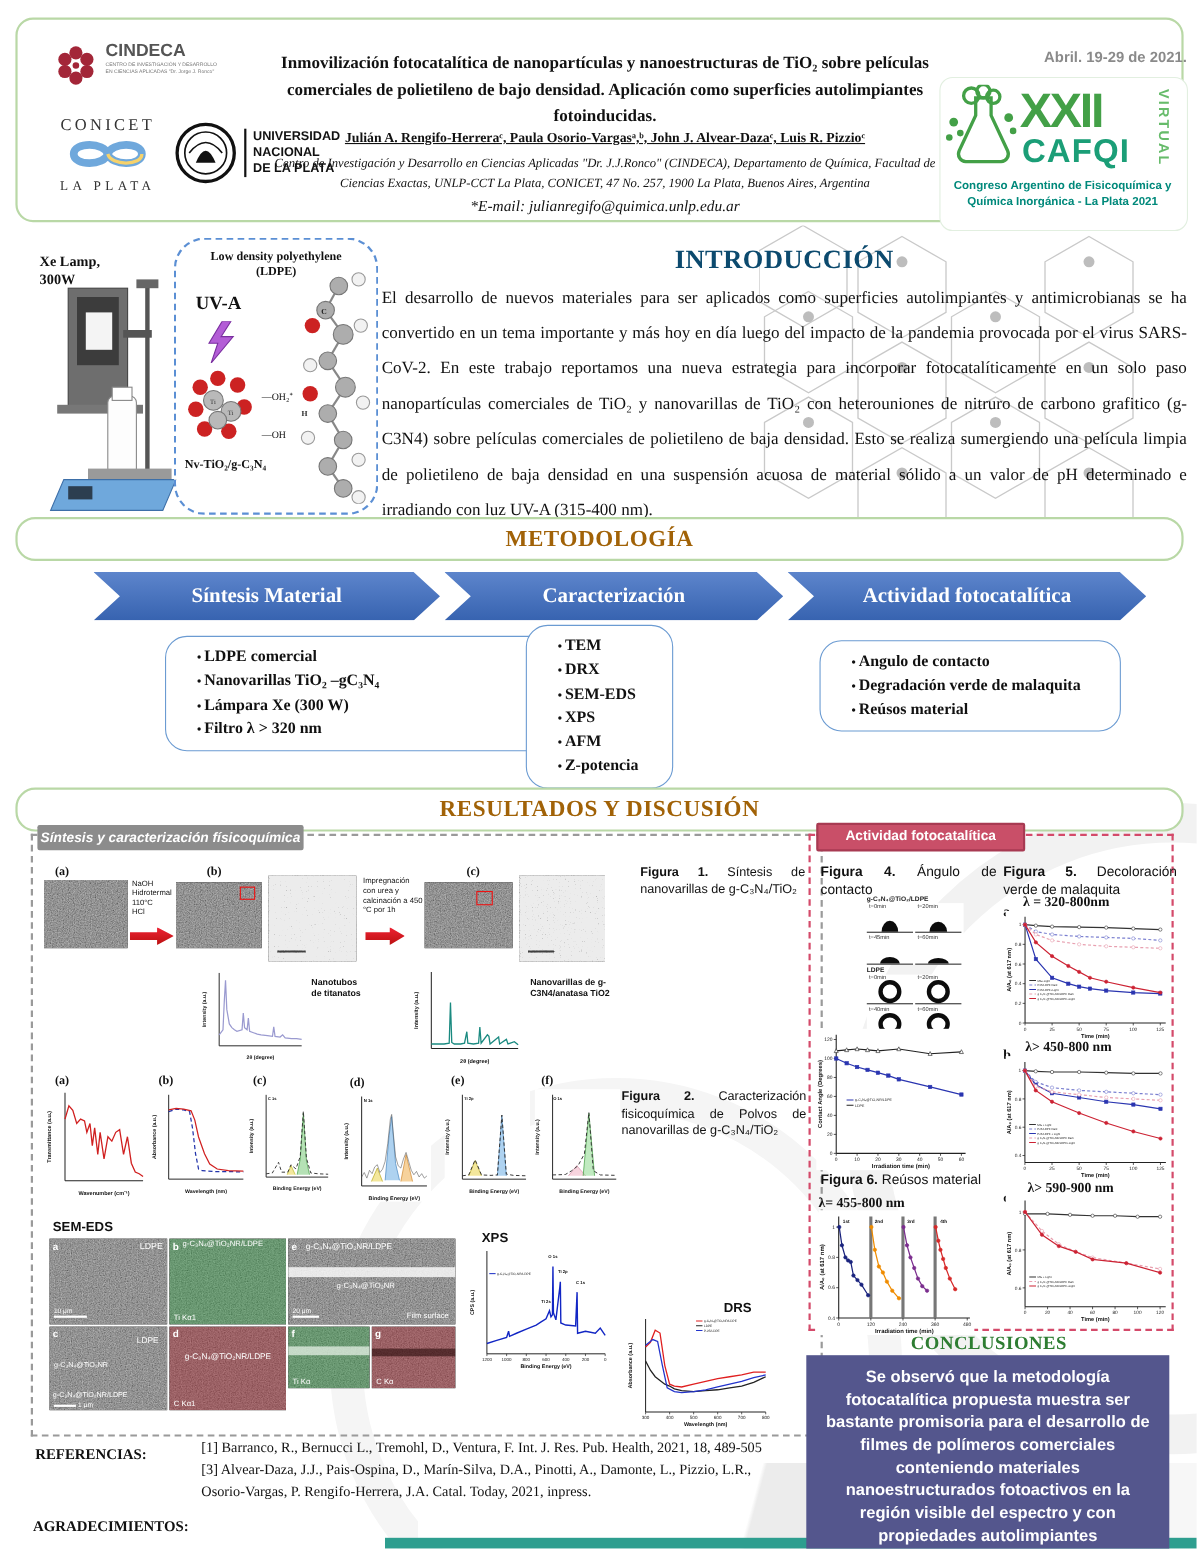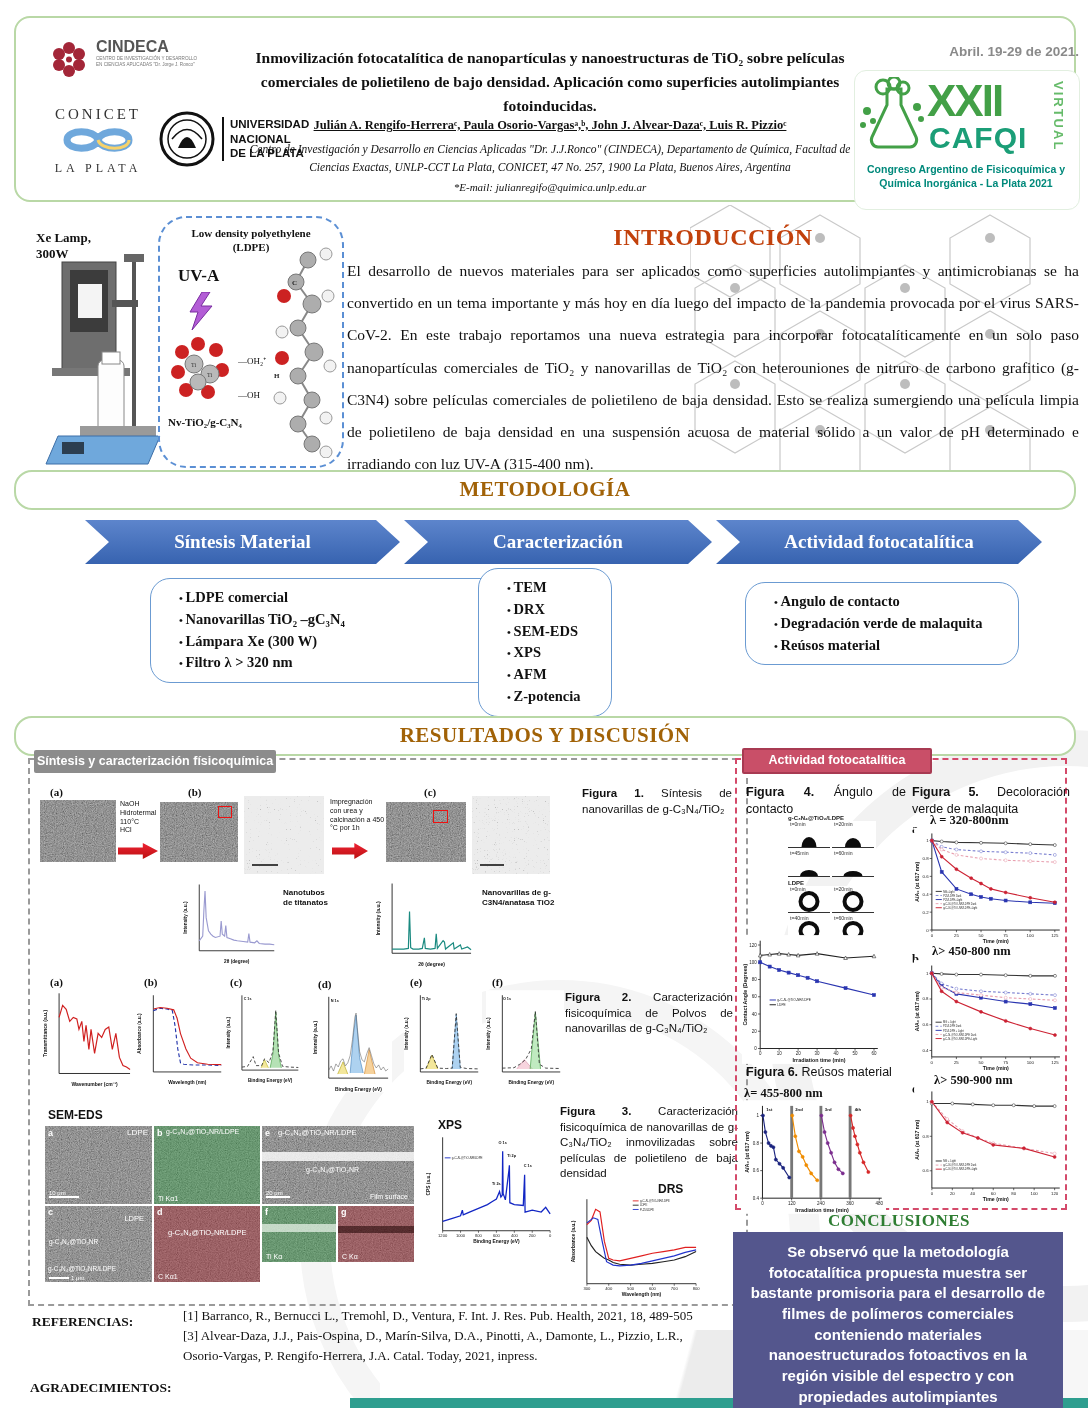--- a/index.html
+++ b/index.html
@@ -6,34 +6,34 @@
   .poster{position:relative;width:1088px;height:1408px;background:#fff;overflow:hidden;
           font-family:"Liberation Serif",serif;color:#111;}
   .abs{position:absolute;}
   .z1{z-index:2;}
   .deco{z-index:0;}
   
   .hdr-box{left:14px;top:16px;width:1058px;height:182px;border:2px solid #b9d8a6;border-radius:16px;background:#fff;}
   .title{left:238px;top:28px;width:592px;text-align:center;font-weight:bold;font-size:15.5px;line-height:1.55;}
   .authors{left:238px;top:100px;width:592px;text-align:center;font-weight:bold;font-size:12.5px;text-decoration:underline;}
   .affil{left:230px;top:122px;width:608px;text-align:center;font-style:italic;font-size:11.5px;line-height:1.6;}
-  .email{left:238px;top:163px;width:592px;text-align:center;font-style:italic;font-size:11px;}
+  .email{left:238px;top:163px;width:592px;text-align:center;font-style:italic;font-size:14px;}
   .date{left:835px;top:26px;width:228px;text-align:right;font-weight:bold;font-size:13.5px;color:#8a8a8a;font-family:"Liberation Sans",sans-serif;}
   .congress{left:838px;top:52px;width:224px;height:138px;background:#fff;border:1px solid #e2efe0;border-radius:12px;}
   .cafqi-xxii{left:72px;top:8px;font-family:"Liberation Sans",sans-serif;font-weight:bold;font-size:44px;letter-spacing:-2px;color:#43a047;line-height:1;}
   .cafqi-name{left:74px;top:52px;font-family:"Liberation Sans",sans-serif;font-weight:bold;font-size:30px;letter-spacing:1px;color:#1b9e77;line-height:1;}
   .cafqi-virtual{left:196px;top:10px;font-family:"Liberation Sans",sans-serif;font-weight:bold;font-size:13px;letter-spacing:2px;color:#66bb6a;writing-mode:vertical-rl;}
   .cafqi-sub{left:4px;top:92px;width:214px;text-align:center;font-family:"Liberation Sans",sans-serif;font-weight:bold;font-size:10.5px;color:#00897b;line-height:1.3;}
   .cindeca-name{font-family:"Liberation Sans",sans-serif;font-weight:bold;font-size:16px;color:#555;}
   .cindeca-sub{font-family:"Liberation Sans",sans-serif;font-size:4.6px;color:#777;line-height:1.4;}
   .conicet-name{font-size:15px;letter-spacing:3px;color:#333;}
   .conicet-place{font-size:12px;letter-spacing:4px;color:#333;}
   .unlp-text{font-family:"Liberation Sans",sans-serif;font-weight:bold;font-size:11.5px;line-height:1.25;border-left:2px solid #111;padding-left:6px;}
   
-  .sec-head-green{font-weight:bold;font-size:24px;color:#c2410c;letter-spacing:.5px;}
+  .sec-head-green{font-weight:bold;font-size:24px;color:#0c4a6e;letter-spacing:.5px;}
   .intro-body{font-size:15.5px;line-height:2.08;text-align:justify;}
   .lamp-label{font-weight:bold;font-size:13px;line-height:1.25;}
   .dash-box{border:2px dashed #5b8fd4;border-radius:28px;background:rgba(255,255,255,.75);}
   .ldpe-t{font-weight:bold;font-size:11px;text-align:center;line-height:1.3;}
   .uva{font-weight:bold;font-size:17px;}
   .mol-lab{font-size:9px;}
   .mat-lab{font-weight:bold;font-size:11px;}
   
   .bar{border:2px solid #b9d8a6;border-radius:18px;background:#fff;text-align:center;}
   .bar-blue{font-weight:bold;font-size:21px;color:#a16207;letter-spacing:.5px;line-height:34px;}
@@ -41,21 +41,21 @@
         display:flex;align-items:center;justify-content:center;
         clip-path:polygon(0 0, calc(100% - 24px) 0, 100% 50%, calc(100% - 24px) 100%, 0 100%, 24px 50%);}
   .mbox{border:1.5px solid #6b9bd2;border-radius:20px;background:#fff;padding:8px 10px 8px 14px;}
   .mbox ul{margin:0;padding-left:14px;list-style:none;}
   .mbox li{font-weight:bold;font-size:14.5px;line-height:1.5;}
   .mbox li:before{content:"•  ";font-size:11px;}
   
   .panel-gray{border:2px dashed #9a9a9a;}
   .panel-red{border:2px dashed #d44a6a;}
   .lab-gray{background:#8c8c8c;color:#fff;font-family:"Liberation Sans",sans-serif;font-weight:bold;font-size:12.5px;
-            text-align:center;line-height:23px;border-radius:2px;}
+            text-align:center;line-height:23px;border-radius:2px;font-style:italic;}
   .lab-red{background:#c94f68;color:#fff;border:2px solid #a83a52;font-family:"Liberation Sans",sans-serif;font-weight:bold;
            font-size:12.5px;text-align:center;line-height:21px;border-radius:2px;}
   .ptag{font-weight:bold;font-size:11px;}
   .tinytxt{font-family:"Liberation Sans",sans-serif;font-size:7px;line-height:1.25;white-space:pre-line;}
   .boldtiny{font-family:"Liberation Sans",sans-serif;font-weight:bold;font-size:8px;line-height:1.3;white-space:pre-line;}
   .redarrow{background:linear-gradient(180deg,#e23,#b11);clip-path:polygon(0 28%,62% 28%,62% 0,100% 50%,62% 100%,62% 72%,0 72%);}
   .caption{font-family:"Liberation Sans",sans-serif;font-size:11.5px;line-height:1.35;text-align:justify;}
   .figbold{font-weight:bold;}
   .semwrap{background:#222;overflow:hidden;}
   .semwrap svg{display:block;}
@@ -576,23 +576,20 @@
       <text x="55" y="86.8" font-size="3.8" font-weight="bold" text-anchor="middle" fill="#111" font-family="Liberation Sans,sans-serif">Binding Energy (eV)</text>
       <text x="3.5" y="40.5" font-size="3.8" font-weight="bold" text-anchor="middle" fill="#111" font-family="Liberation Sans,sans-serif" transform="rotate(-90 3.5 40.5)">CPS (a.u.)</text>
       <polyline points="13.00,69.70 20.00,67.51 27.00,65.32 28.40,60.94 29.10,64.59 34.00,62.40 41.00,59.48 48.00,56.56 51.50,54.37 55.00,52.18 57.45,46.34 58.50,50.72 59.55,49.26 59.90,14.95 60.25,47.80 62.00,52.91 64.80,29.55 65.15,25.90 65.50,55.10 69.00,56.56 76.00,57.29 77.05,33.20 77.40,62.40 83.00,60.94 90.00,62.40 93.50,58.75 97.00,63.86" fill="none" stroke="#1226c4" stroke-width="1"></polyline>
       <text x="55" y="41.23" font-size="3" font-weight="bold" fill="#111" text-anchor="middle" font-family="Liberation Sans,sans-serif">Ti 2s</text>
       <text x="59.9" y="9.11" font-size="3" font-weight="bold" fill="#111" text-anchor="middle" font-family="Liberation Sans,sans-serif">O 1s</text>
       <text x="66.9" y="19.33" font-size="3" font-weight="bold" fill="#111" text-anchor="middle" font-family="Liberation Sans,sans-serif">Ti 2p</text>
       <text x="79.5" y="27.360000000000007" font-size="3" font-weight="bold" fill="#111" text-anchor="middle" font-family="Liberation Sans,sans-serif">C 1s</text>
       <line x1="14.68" y1="20.06" x2="19.18" y2="20.06" stroke="#1226c4" stroke-width="0.7"></line>
       <text x="20.18" y="20.959999999999997" font-size="2.3" fill="#222" font-family="Liberation Sans,sans-serif">g-C₃N₄@TiO₂NR/LDPE</text>
     </svg>
-  <div class="abs caption z1" style="left:560px;top:1104px;width:178px">
-    <span class="figbold">Figura 3.</span><span> Caracterización fisicoquímica de nanovarillas de g-C₃N₄/TiO₂ inmovilizadas sobre películas de polietileno de baja densidad</span>
-  </div>
   <div class="abs lamtitle z1" style="left:658px;top:1182px">DRS</div>
   <svg class="abs chartbox z1" style="left:570px;top:1194px;width:130px;height:104px" viewBox="0 0 100 80">
       <rect x="0" y="0" width="100" height="80" fill="#fff"></rect>
       <line x1="13" y1="4" x2="13" y2="69" stroke="#222" stroke-width="0.7"></line>
       <line x1="13" y1="69" x2="97" y2="69" stroke="#222" stroke-width="0.7"></line>
       <line x1="13" y1="69" x2="13" y2="70.6" stroke="#222" stroke-width="0.5"></line>
     <text x="13" y="74" font-size="3.2" text-anchor="middle" fill="#222" font-family="Liberation Sans,sans-serif">300</text>
       <line x1="29.8" y1="69" x2="29.8" y2="70.6" stroke="#222" stroke-width="0.5"></line>
     <text x="29.8" y="74" font-size="3.2" text-anchor="middle" fill="#222" font-family="Liberation Sans,sans-serif">400</text>
       <line x1="46.6" y1="69" x2="46.6" y2="70.6" stroke="#222" stroke-width="0.5"></line>

